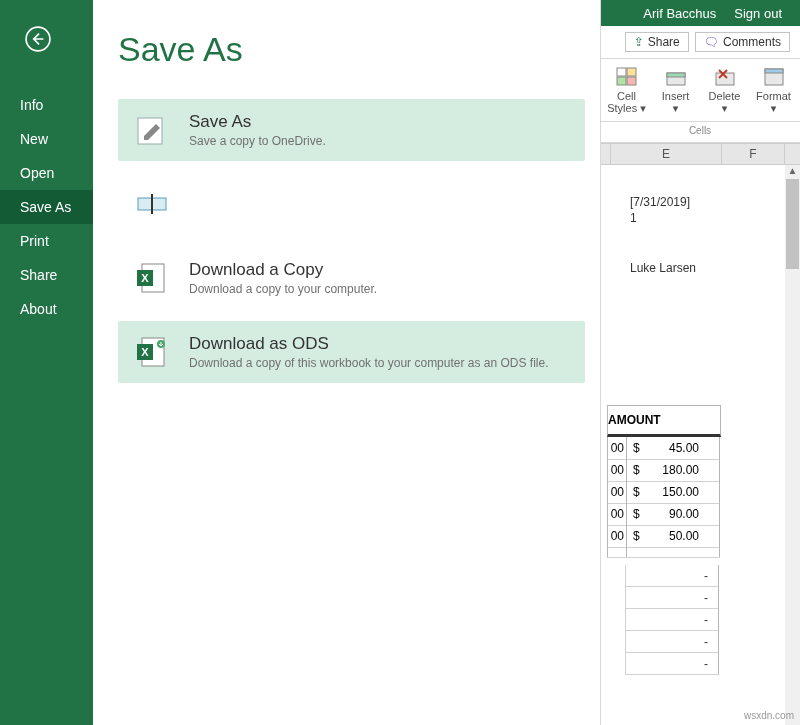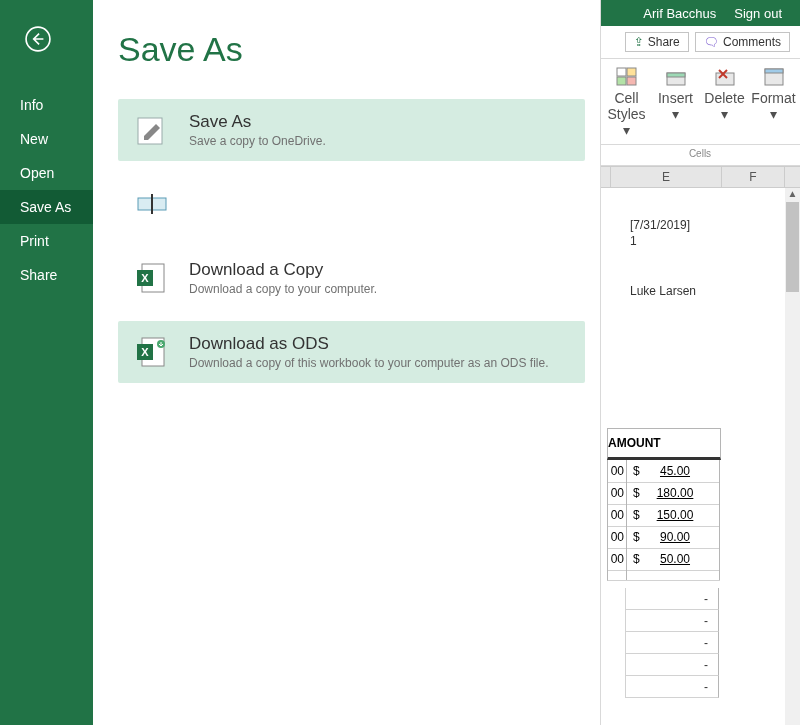--- a/index.html
+++ b/index.html
@@ -124,21 +124,21 @@
       cursor: pointer;
     }
     .ribbon-group {
       display: flex;
       padding: 6px 2px 2px 2px;
       border-bottom: 1px solid #d9d9d9;
     }
     .ribbon-cmd {
       flex: 1;
       text-align: center;
-      font-size: 14px;
+      font-size: 11px;
       color: #505050;
       padding: 2px 0 4px 0;
       cursor: pointer;
     }
     .ribbon-svg { display: block; margin: 0 auto 3px; }
     .ribbon-group-label {
       font-size: 10px;
       color: #888;
       text-align: center;
       padding: 3px 0 6px 0;
@@ -195,25 +195,24 @@
       padding-right: 2px;
       line-height: 22px;
     }
     .amount-row .dollar {
       width: 18px;
       padding-left: 6px;
       line-height: 22px;
     }
     .amount-row .val {
       flex: 1;
-      text-align: center;
+      text-align: right;
       padding-right: 20px;
       border-right: 1px solid #b5b5b5;
       line-height: 22px;
-      text-decoration: underline;
     }
     .empty-row {
       position: absolute;
       left: 25px;
       width: 94px;
       border-left: 1px solid #d2d2d2;
       border-right: 1px solid #b5b5b5;
       border-bottom: 1px solid #d2d2d2;
       height: 22px;
       font-size: 12px;
@@ -365,20 +364,21 @@
           <circle cx="12" cy="12" r="11"></circle>
           <path d="M13 7l-5 5 5 5M8 12h9"></path>
         </svg>
     </div>
     <div class="sidebar-item">Info</div>
     <div class="sidebar-item">New</div>
     <div class="sidebar-item">Open</div>
     <div class="sidebar-item active">Save As</div>
     <div class="sidebar-item">Print</div>
     <div class="sidebar-item">Share</div>
+    <div class="sidebar-item">About</div>
   </div>
 
   <div class="main">
     <div class="page-title">Save As</div>
 
     <div class="option highlight">
       <div class="option-icon">
         <svg width="36" height="36" viewBox="0 0 36 36">
             <rect x="4" y="6" width="24" height="26" fill="#fff" stroke="#9aa" stroke-width="1"></rect>
             <path d="M10 24 L22 12 L26 16 L14 28 L10 28 Z" fill="#888"></path>

